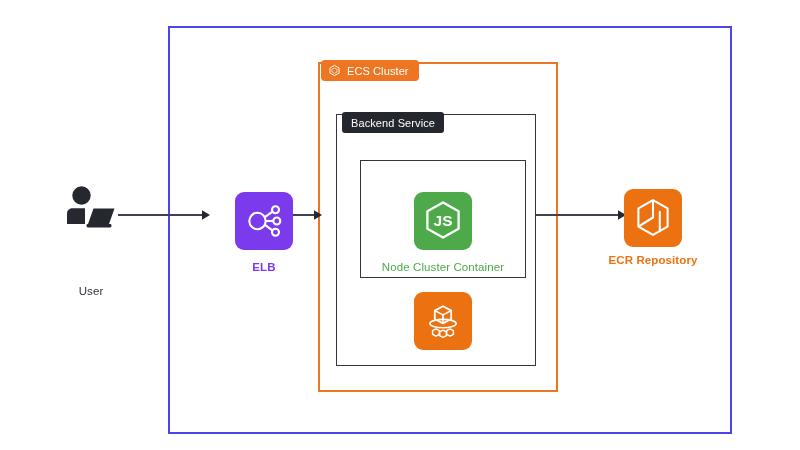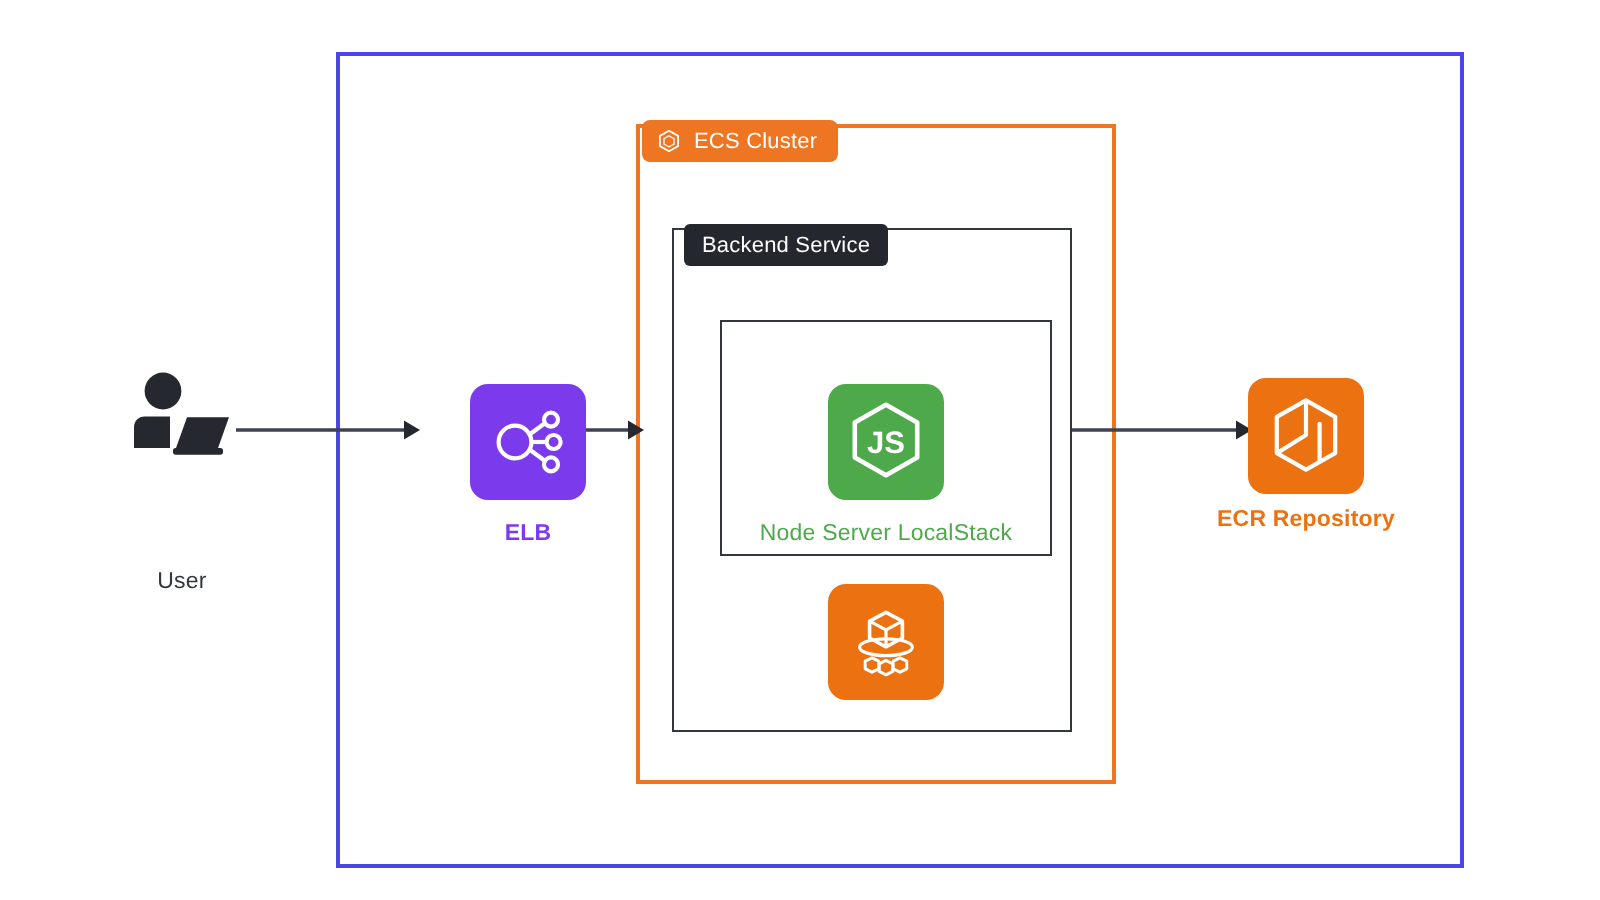--- a/index.html
+++ b/index.html
@@ -220,21 +220,21 @@
     <span class="caption">ELB</span>
   </div>
 
   <div class="node node-server">
     <span class="tile">
       <svg width="40" height="42" viewBox="0 0 40 42">
         <path d="M20 2.4 L35.6 11.2 V28.8 L20 37.6 L4.4 28.8 V11.2 Z" fill="none" stroke="#ffffff" stroke-width="2.3" stroke-linejoin="round"></path>
         <text x="20" y="26.4" text-anchor="middle" font-family="Liberation Sans, sans-serif" font-size="15.5" font-weight="bold" fill="#ffffff">JS</text>
       </svg>
     </span>
-    <span class="caption">Node Server LocalStack</span>
+    <span class="caption">Node Cluster Container</span>
   </div>
 
   <div class="node ecs-task">
     <span class="tile">
       <svg width="40" height="40" viewBox="0 0 40 40">
 
         <path d="M20 5.2 L28.2 9.6 V18 L20 22.4 L11.8 18 V9.6 Z" fill="none" stroke="#ffffff" stroke-width="1.8" stroke-linejoin="round"></path>
         <line x1="11.8" y1="9.6" x2="20" y2="13.9" stroke="#ffffff" stroke-width="1.6"></line>
         <line x1="28.2" y1="9.6" x2="20" y2="13.9" stroke="#ffffff" stroke-width="1.6"></line>
         <line x1="20" y1="13.9" x2="20" y2="22.4" stroke="#ffffff" stroke-width="1.6"></line>

